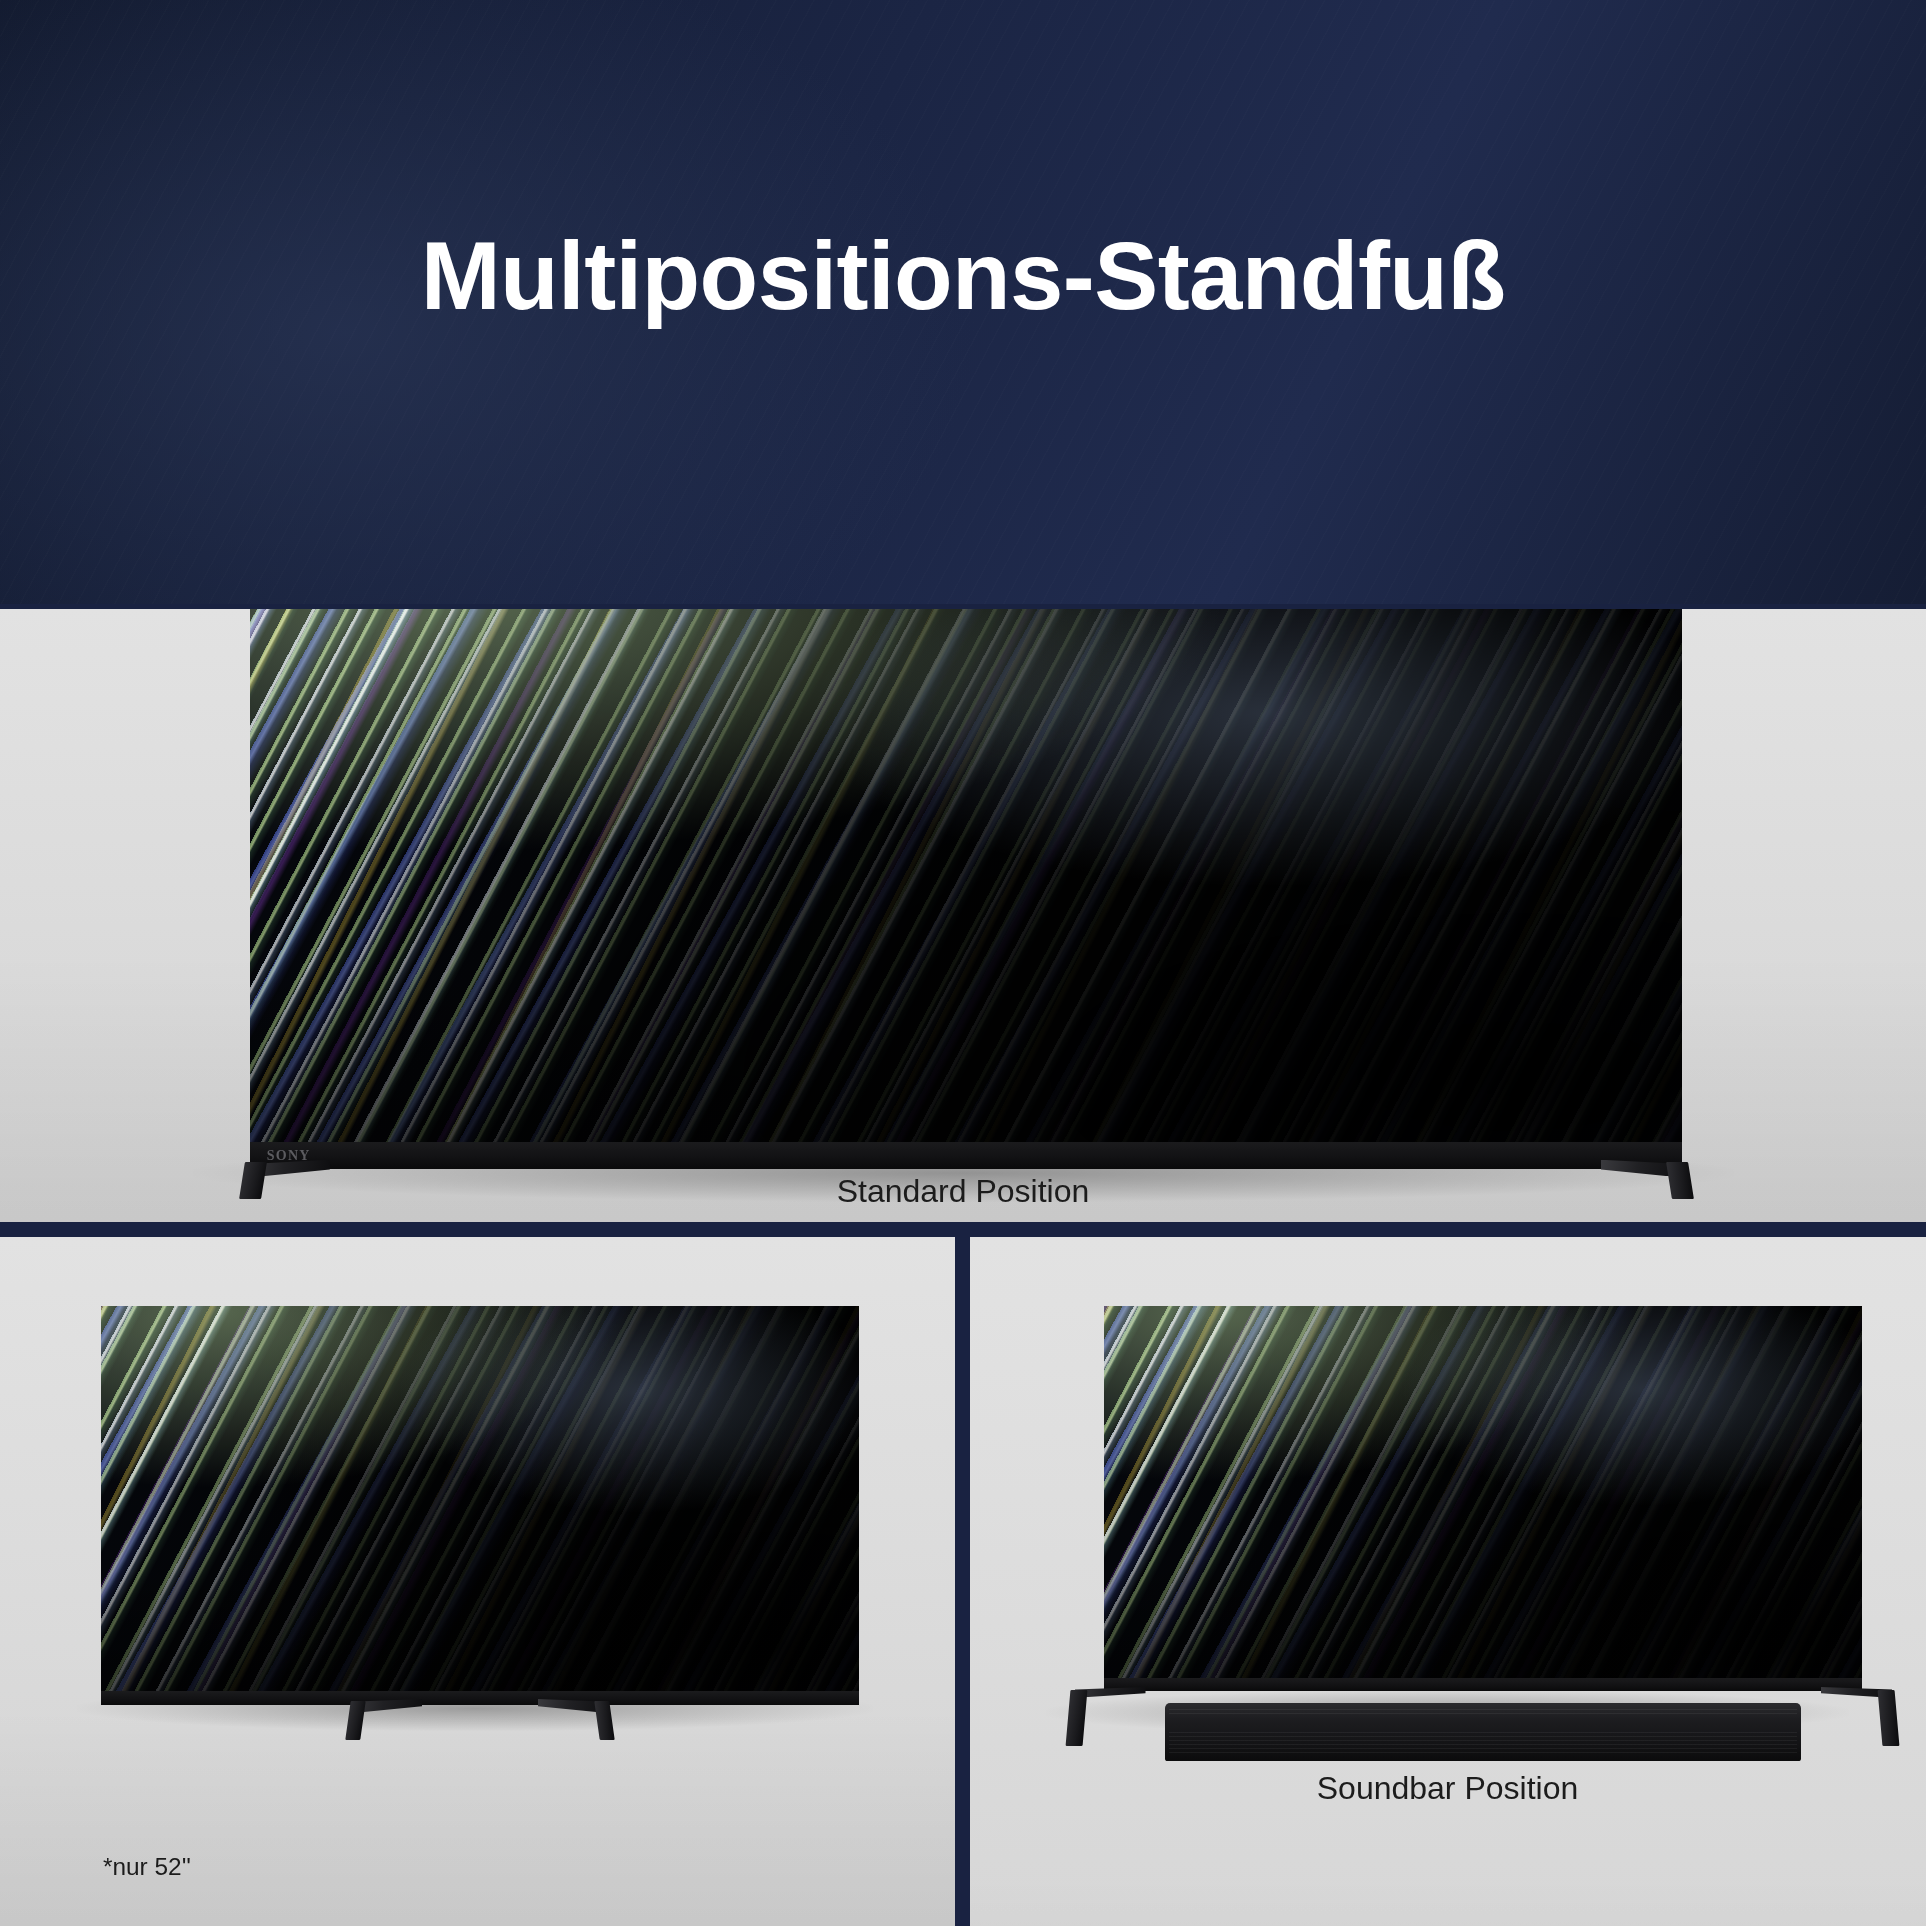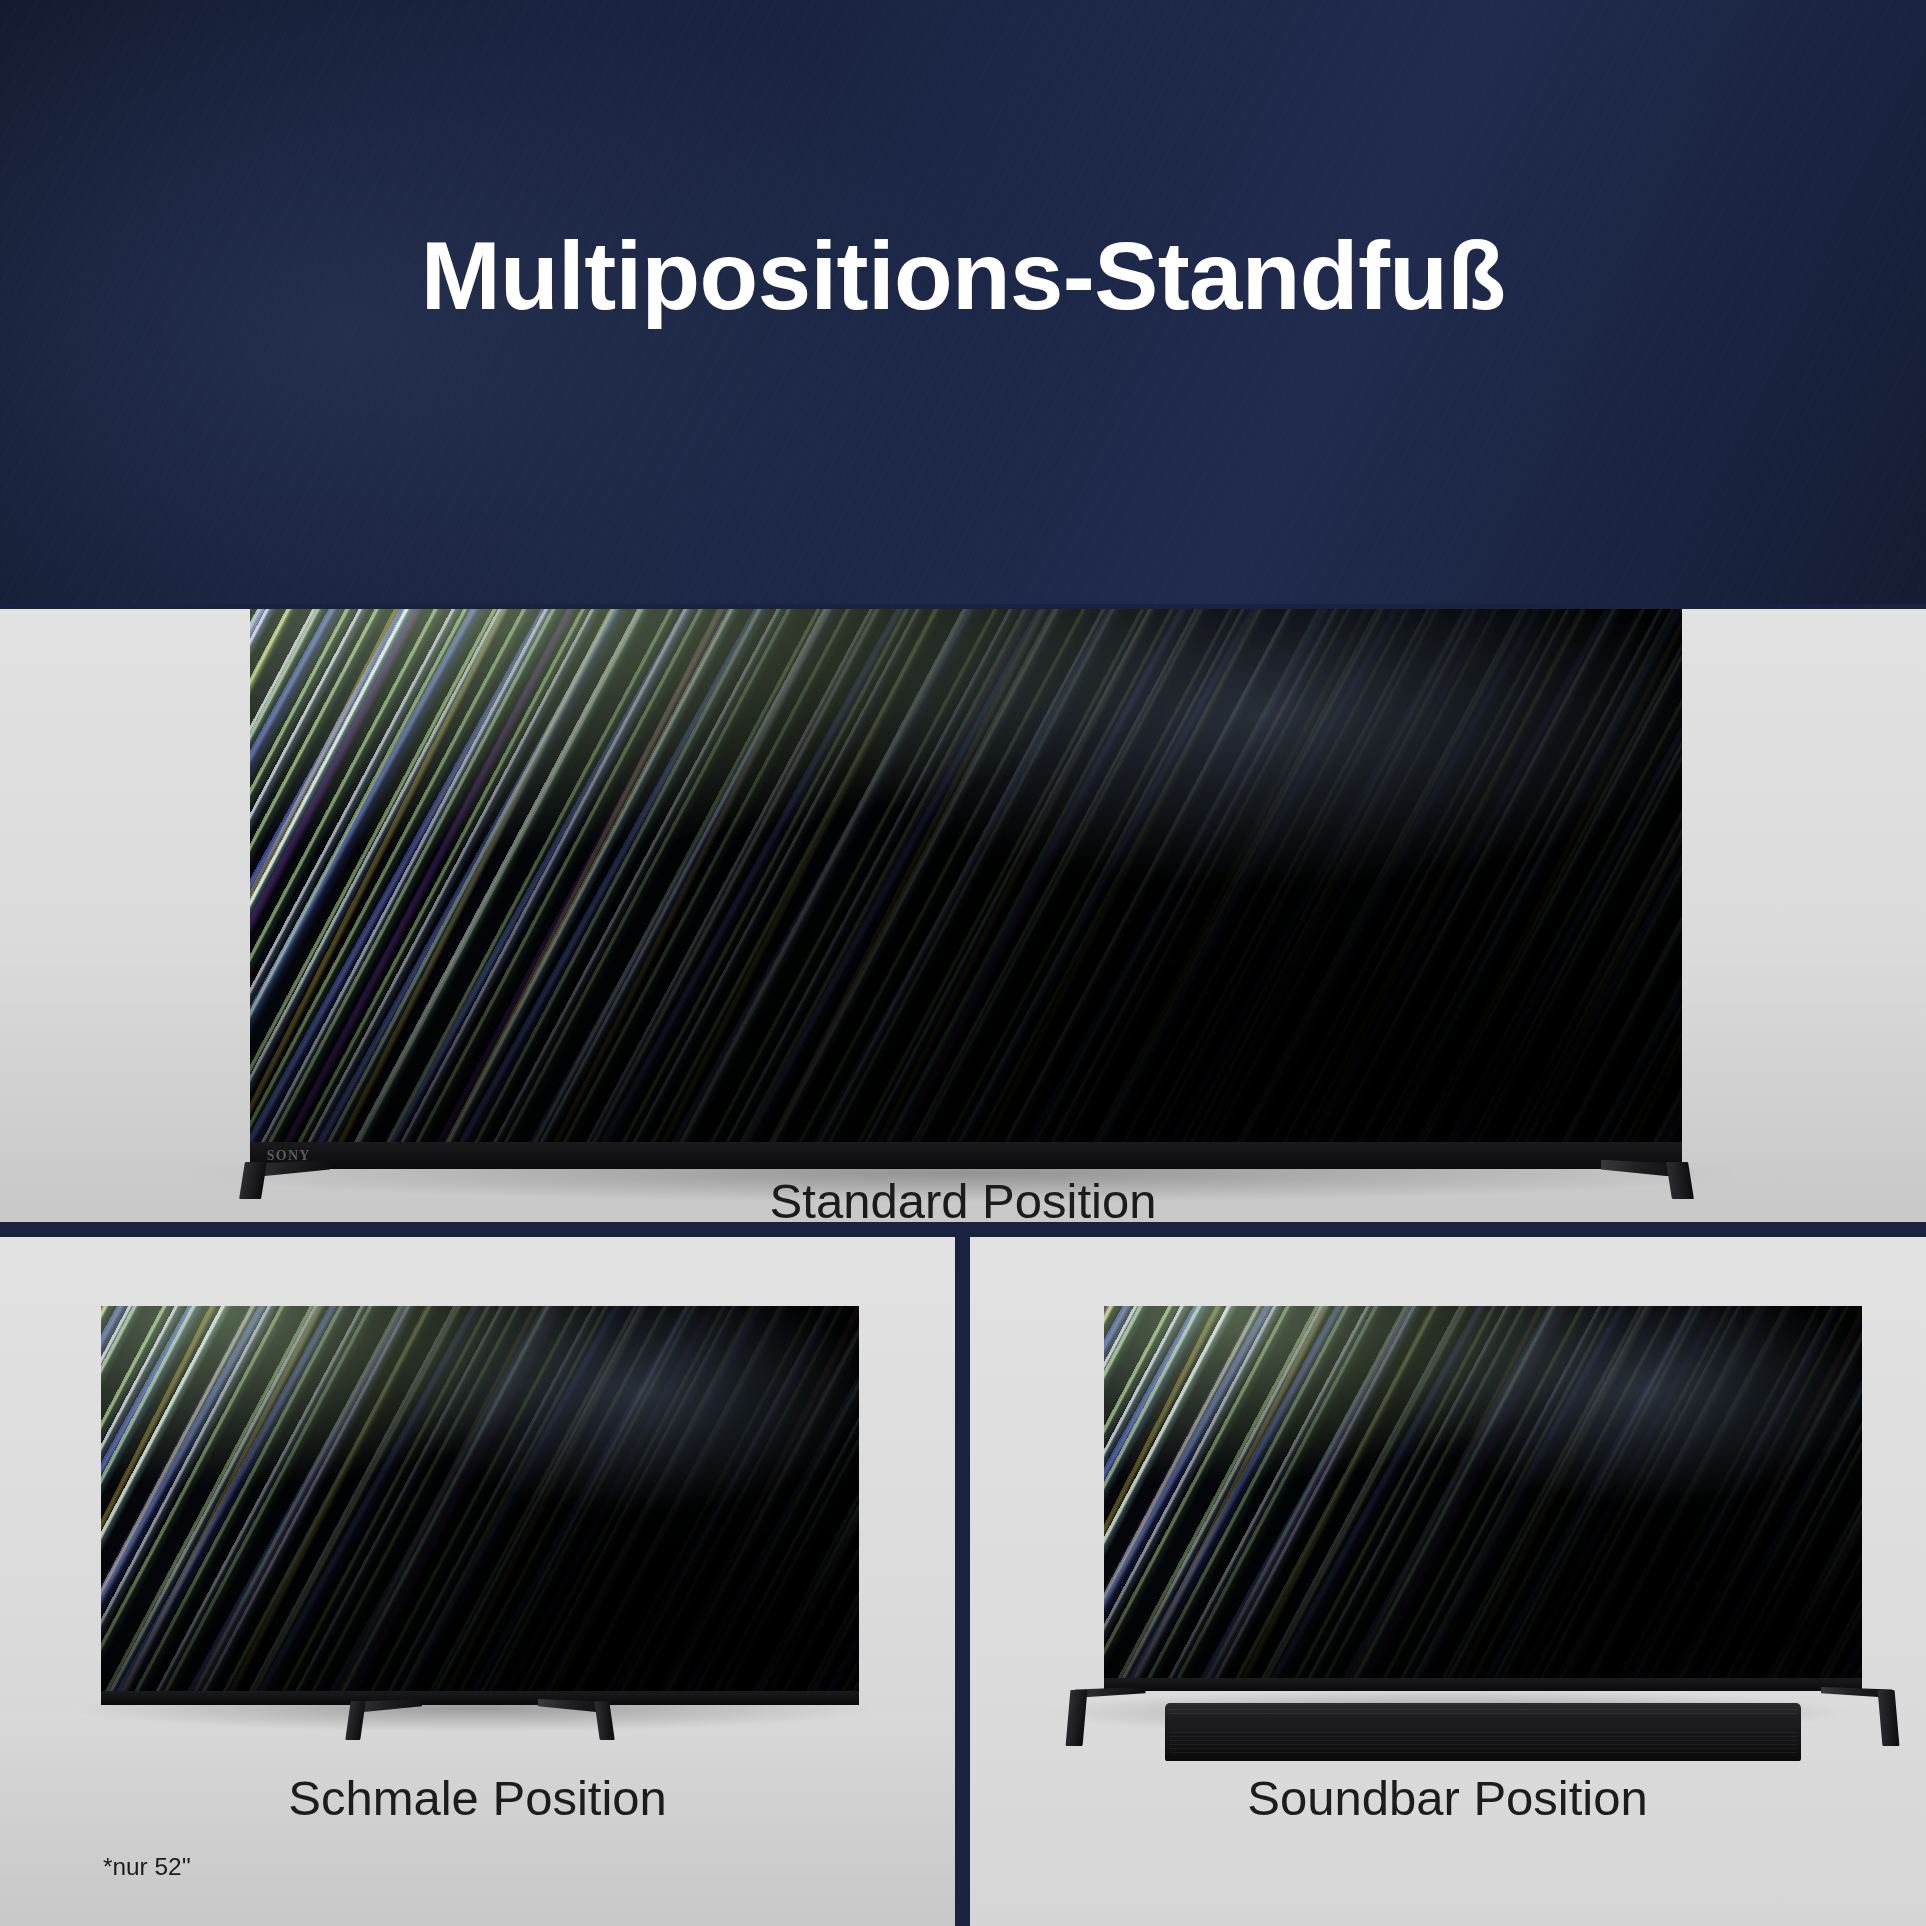--- a/index.html
+++ b/index.html
@@ -226,21 +226,21 @@
     position: absolute;
     background: radial-gradient(ellipse at center, rgba(0,0,0,0.28) 0%, rgba(0,0,0,0) 72%);
     pointer-events: none;
   }
 
   
   .caption {
     position: absolute;
     text-align: center;
     color: #1c1c1c;
-    font-size: 49px;
+    font-size: 32px;
     font-weight: normal;
     white-space: nowrap;
   }
   .footnote {
     position: absolute;
     color: #1c1c1c;
     font-size: 24.4px;
     white-space: nowrap;
   }
 
@@ -353,21 +353,20 @@
              transform: skewX(-8deg);"></div>
       </div>
       <div>
         <div class="foot" style="left:437px; top:393px; width:71px; height:13px;
              clip-path: polygon(0 0, 0 55%, 82% 100%, 100% 100%, 100% 22%);"></div>
         <div class="foot-blade" style="left:496px; top:395px; width:15.4px; height:39px;
              transform: skewX(8deg);"></div>
       </div>
     </div>
 
-    <div class="caption" style="left:0; top:533px; width:955px;">Schmale Position</div>
 
     <div class="footnote" style="left:103px; top:616px;">*nur 52''</div>
   </div>
 
   <div class="panel panel-bottom-right">
 
     <div class="floor" style="height:218px;"></div>
 
     <div class="shadow" style="left:77px; top:453px; width:803px; height:45px;"></div>
 

